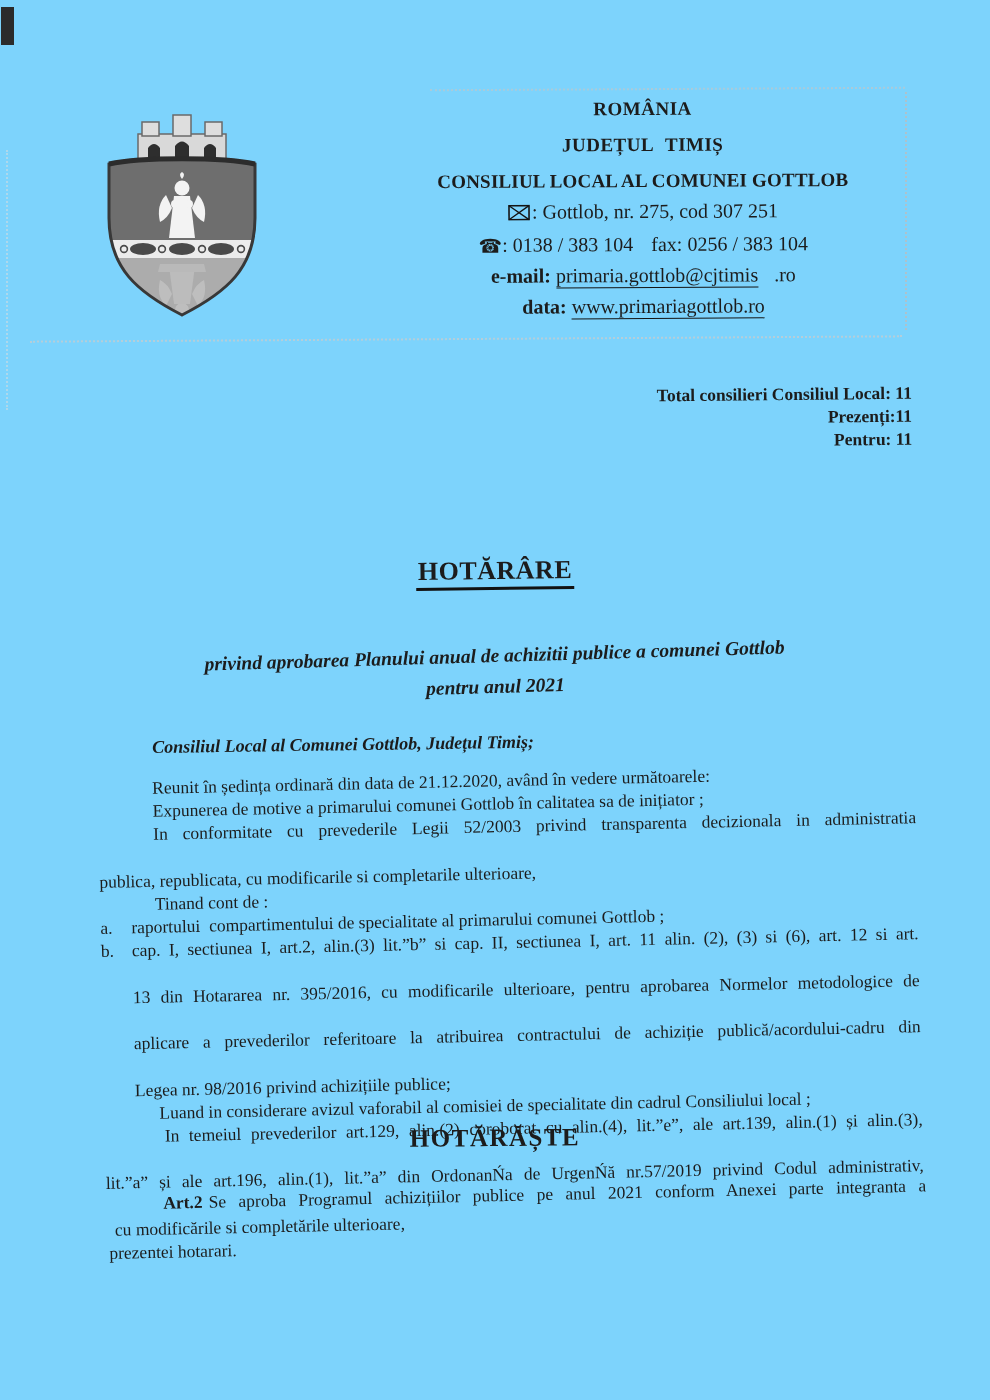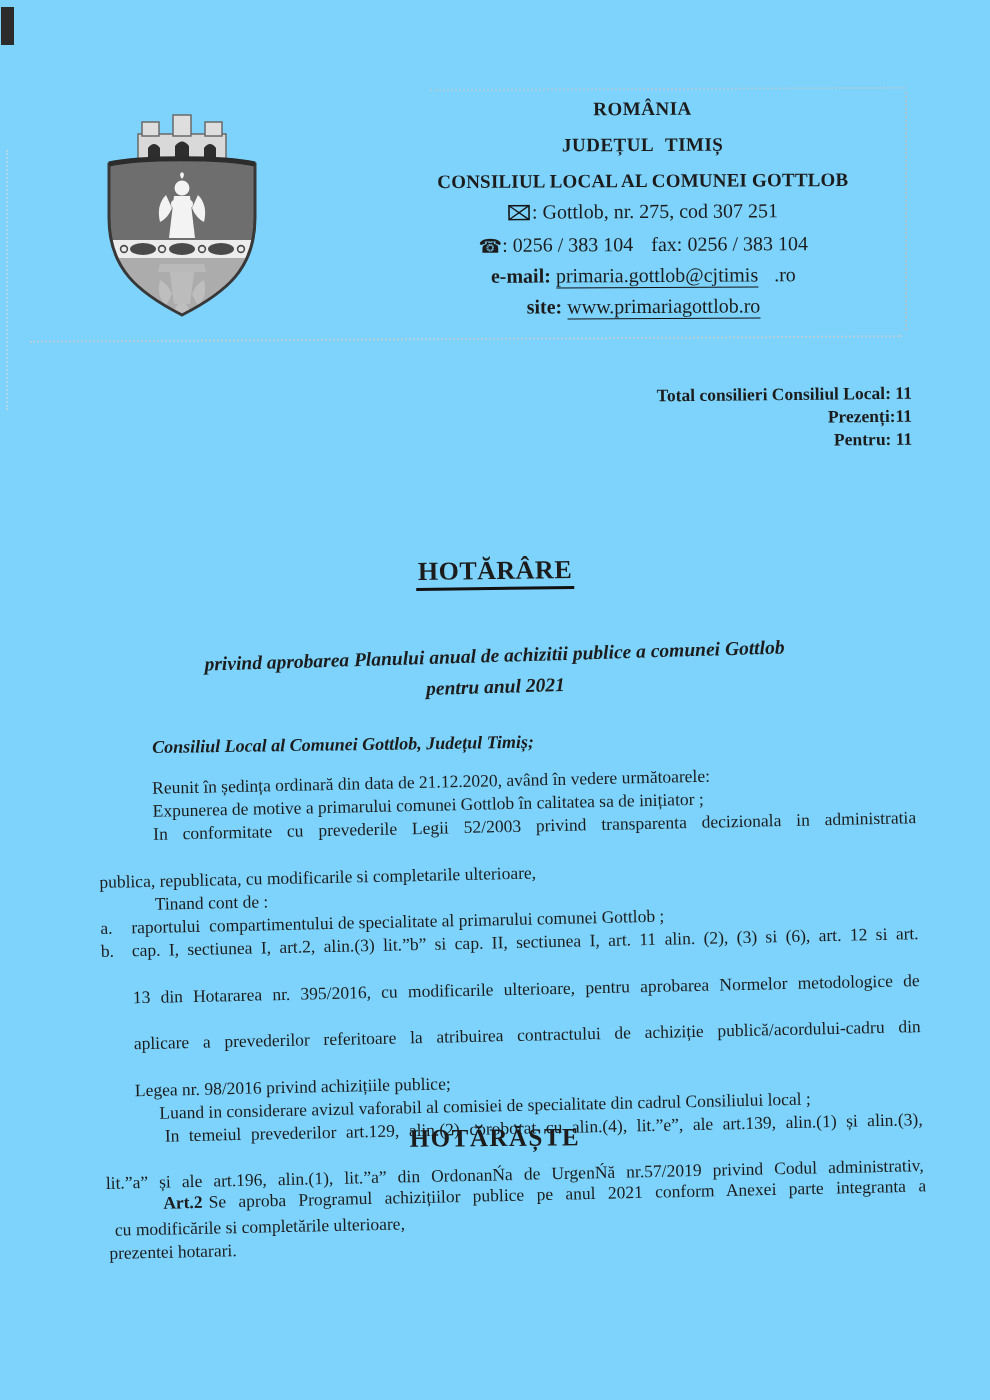--- a/index.html
+++ b/index.html
@@ -121,28 +121,28 @@
     <div class="hdr-council">CONSILIUL LOCAL AL COMUNEI GOTTLOB</div>
     <div class="hdr-line">
       <span class="env-icon">
         <svg width="22" height="16" viewBox="0 0 22 16">
             <rect x="1" y="1" width="20" height="14" fill="none" stroke="#141414" stroke-width="1.6"></rect>
             <path d="M1 1 L21 15 M21 1 L1 15" stroke="#141414" stroke-width="1.3" fill="none"></path>
           </svg>
       </span><span>: Gottlob, nr. 275, cod 307 251</span>
     </div>
     <div class="hdr-line">
-      <span class="phone-glyph">☎</span><span>: 0256 / 383 104</span><span class="faxpart">fax: 0256 / 383 104</span>
+      <span class="phone-glyph">☎</span><span>: 0138 / 383 104</span><span class="faxpart">fax: 0256 / 383 104</span>
     </div>
     <div class="hdr-line">
       <span class="blab">e-mail:</span>
       <span class="lnk">primaria.gottlob@cjtimis</span><span class="rosuffix">.ro</span>
     </div>
     <div class="hdr-line">
-      <span class="blab">site:</span>
+      <span class="blab">data:</span>
       <span class="lnk">www.primariagottlob.ro</span>
     </div>
   </div>
 
   <div class="counters">
     <div>Total consilieri Consiliul Local: 11</div>
     <div>Prezenți:11</div>
     <div>Pentru: 11</div>
   </div>
 

